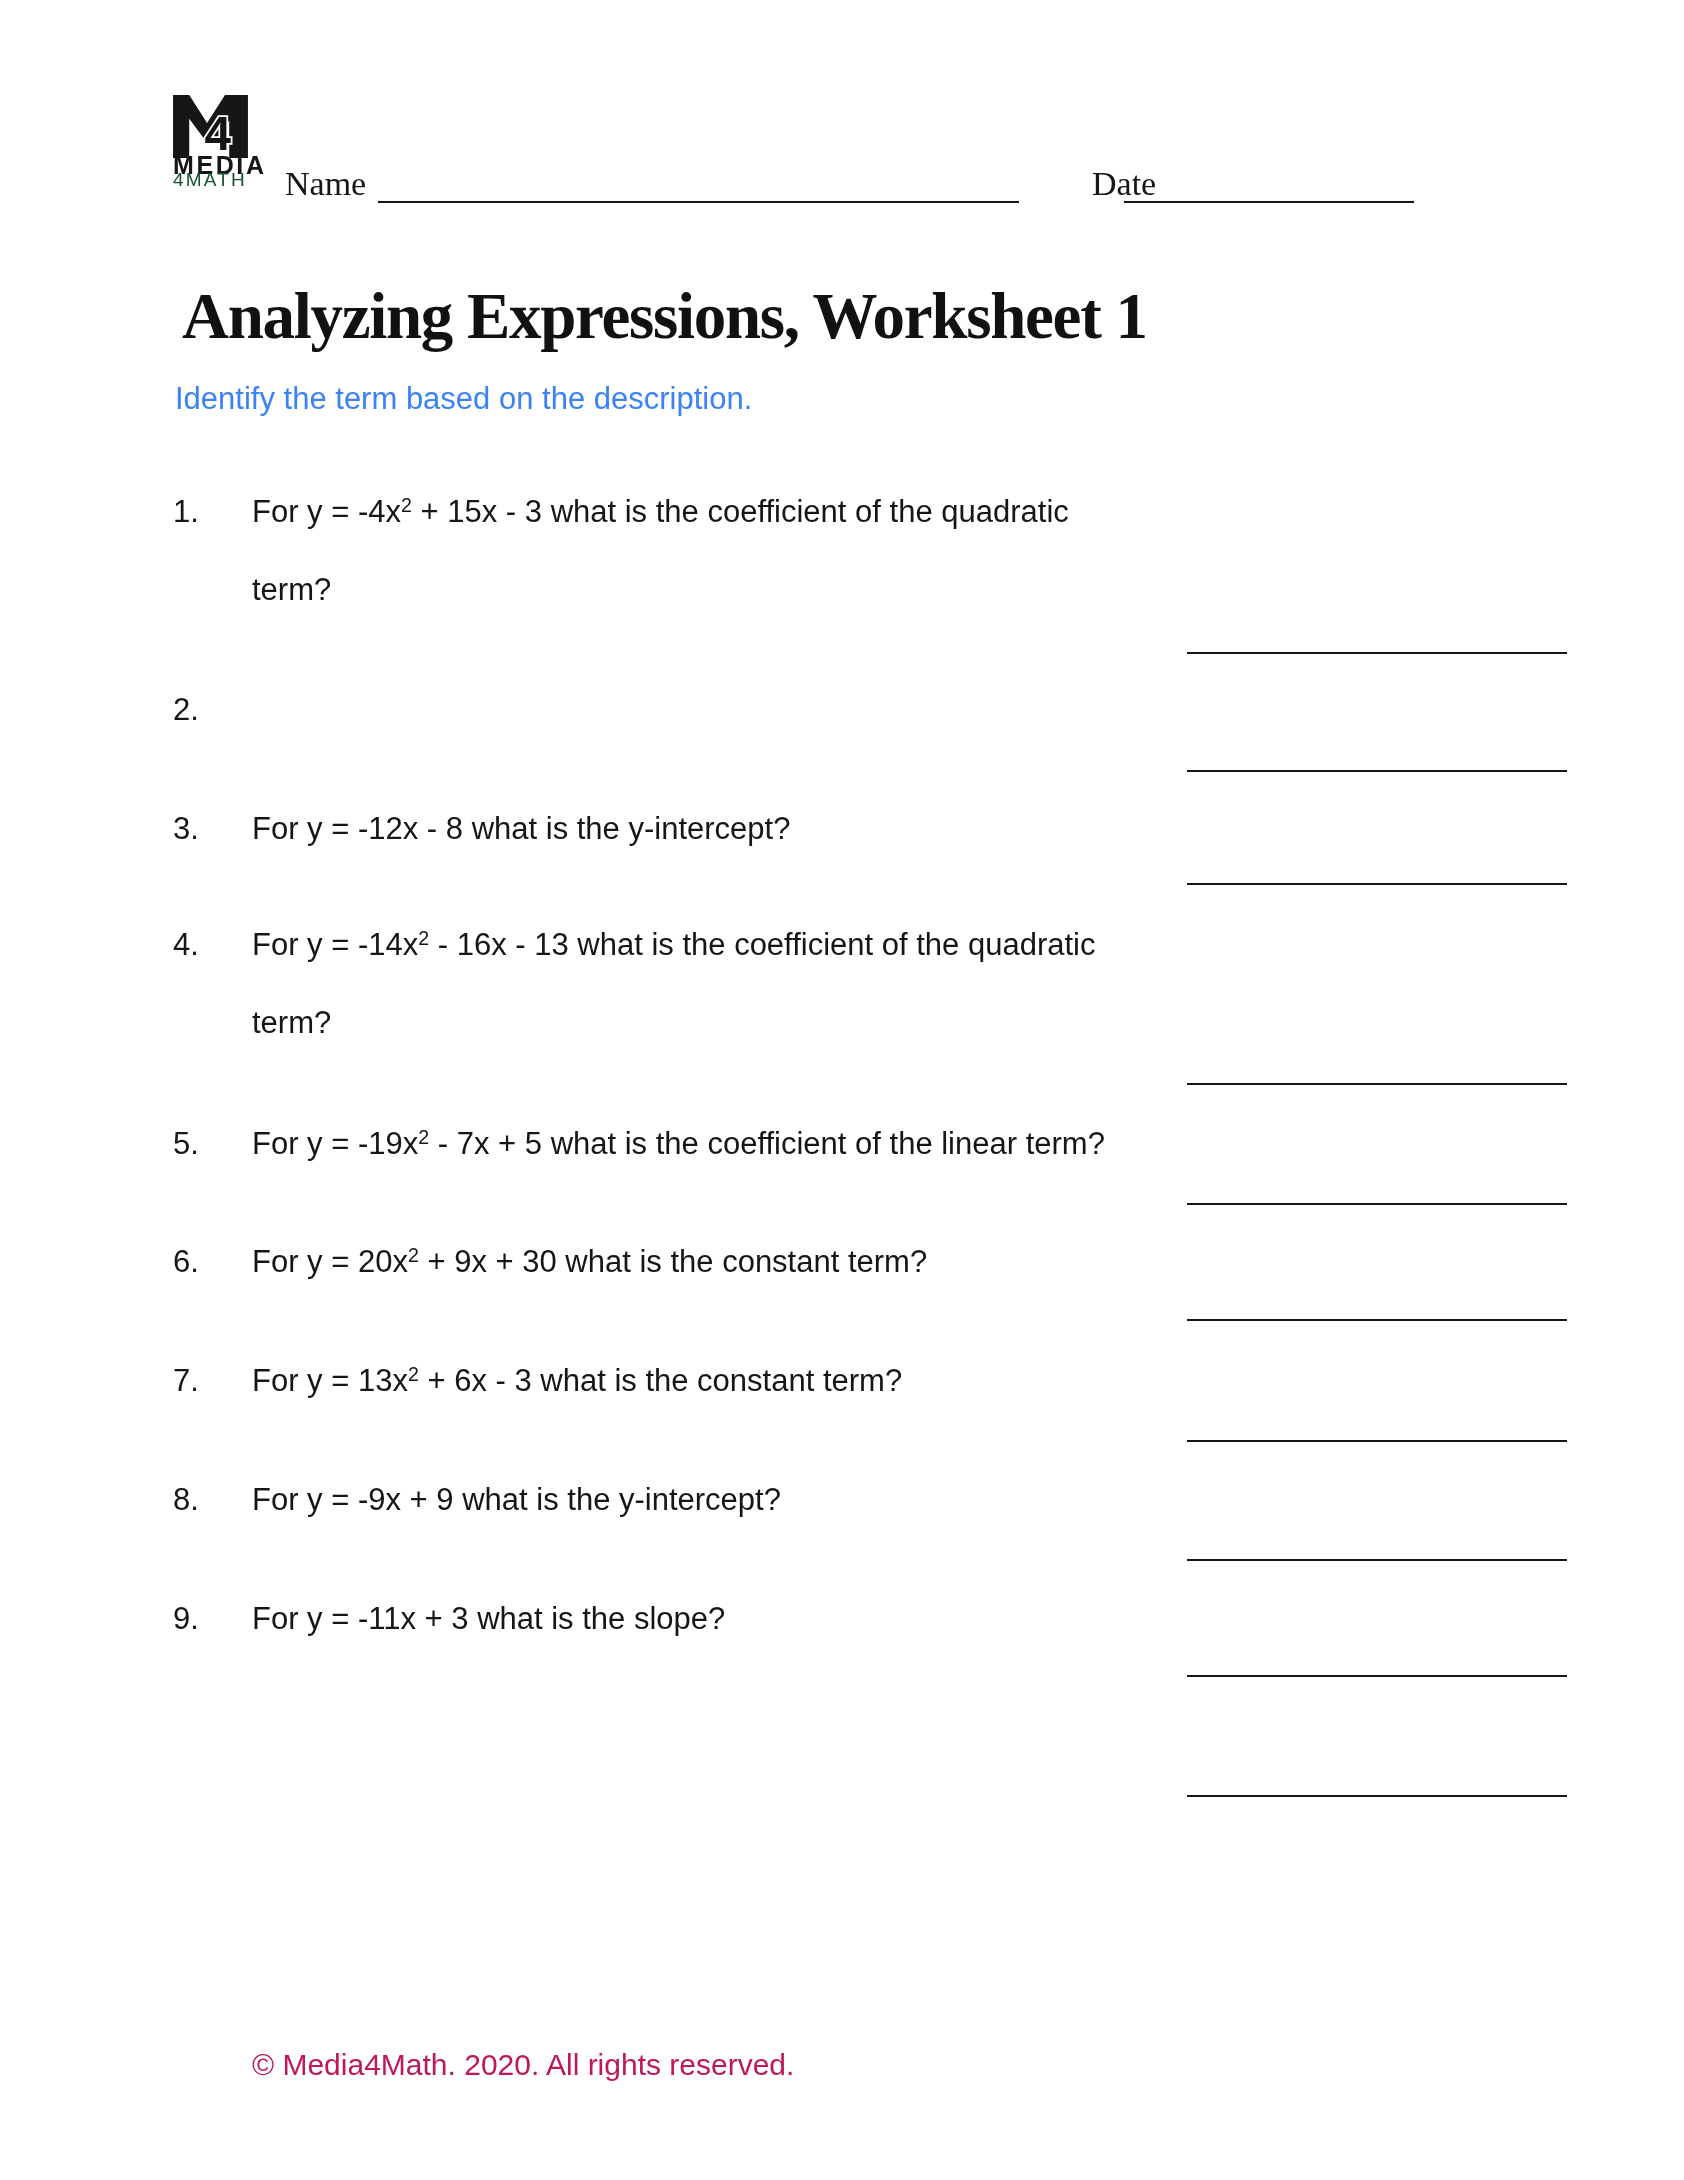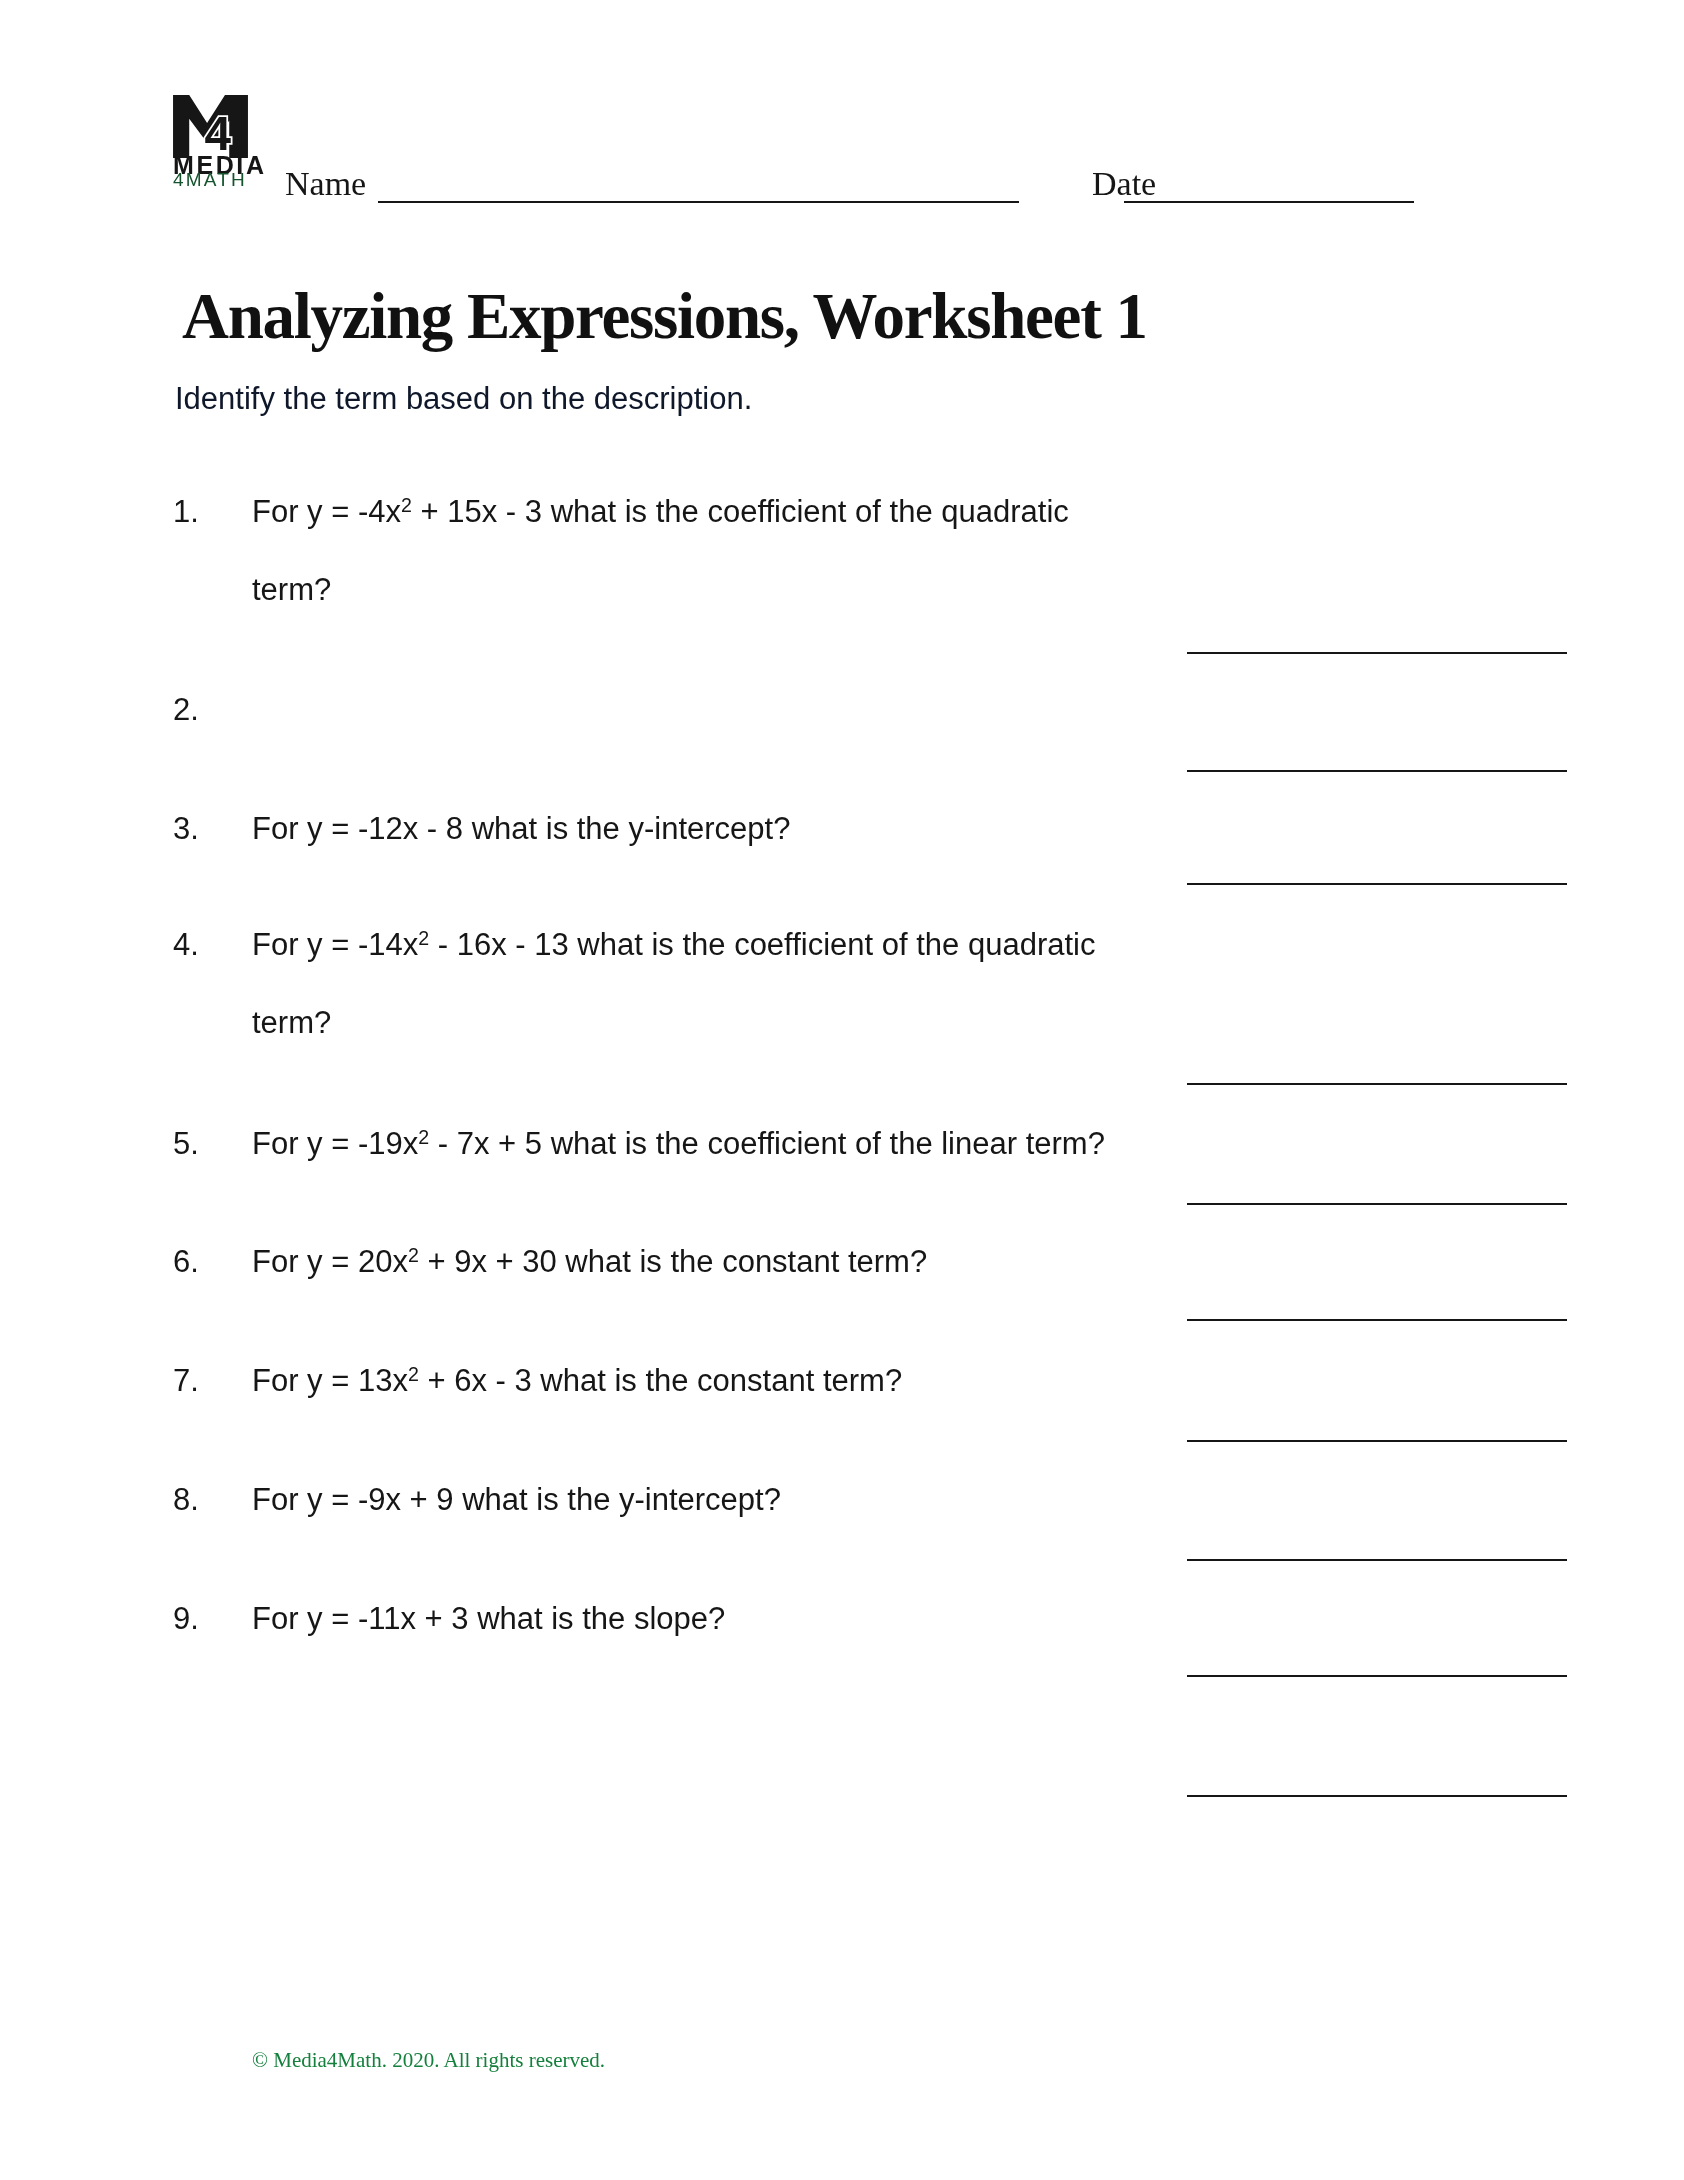--- a/index.html
+++ b/index.html
@@ -33,21 +33,21 @@
   .rule{position:absolute;border-top:2.6px solid #161616;height:0;}
   
   .title{
     position:absolute;left:172px;top:269px;
     font-family:"Liberation Serif",serif;
     font-weight:700;font-size:65px;letter-spacing:-1.3px;
     line-height:normal;white-space:nowrap;color:#111;
   }
   .instructions{
     position:absolute;left:175px;top:381px;
-    font-size:31px;line-height:normal;white-space:nowrap;color:#0f172a;
+    font-size:31px;line-height:normal;white-space:nowrap;color:#3b82f6;
   }
   
   .q{
     position:absolute;left:173px;
     display:flex;align-items:flex-start;
     font-size:31px;line-height:78px;color:#161616;
   }
   .qnum{flex:0 0 79px;width:79px;}
   .qtext{white-space:nowrap;}
   .qtext sup{
@@ -55,22 +55,22 @@
     vertical-align:baseline;
   }
   .qline2{display:block;white-space:nowrap;}
   .answer-line{
     position:absolute;left:1187px;width:380px;height:0;
     border-top:2.6px solid #161616;
   }
   
   .footer{
     position:absolute;left:252px;top:2048px;
-    font-family:Liberation Serif, serif;
-    font-size:21px;line-height:normal;white-space:nowrap;color:#15803d;
+    font-family:Liberation Sans, sans-serif;
+    font-size:30px;line-height:normal;white-space:nowrap;color:#be185d;
   }
 </style>
 </head>
 <body>
 
 <div class="page">
 
   <div class="logo">
     <svg class="monogram" viewBox="0 0 88 74" xmlns="http://www.w3.org/2000/svg">
       <path d="M0 0 H19 L40 33 L61 0 H88 V74 H66 V30 L48 56 H40 L19 28 V74 H0 Z" fill="#161616"></path>

